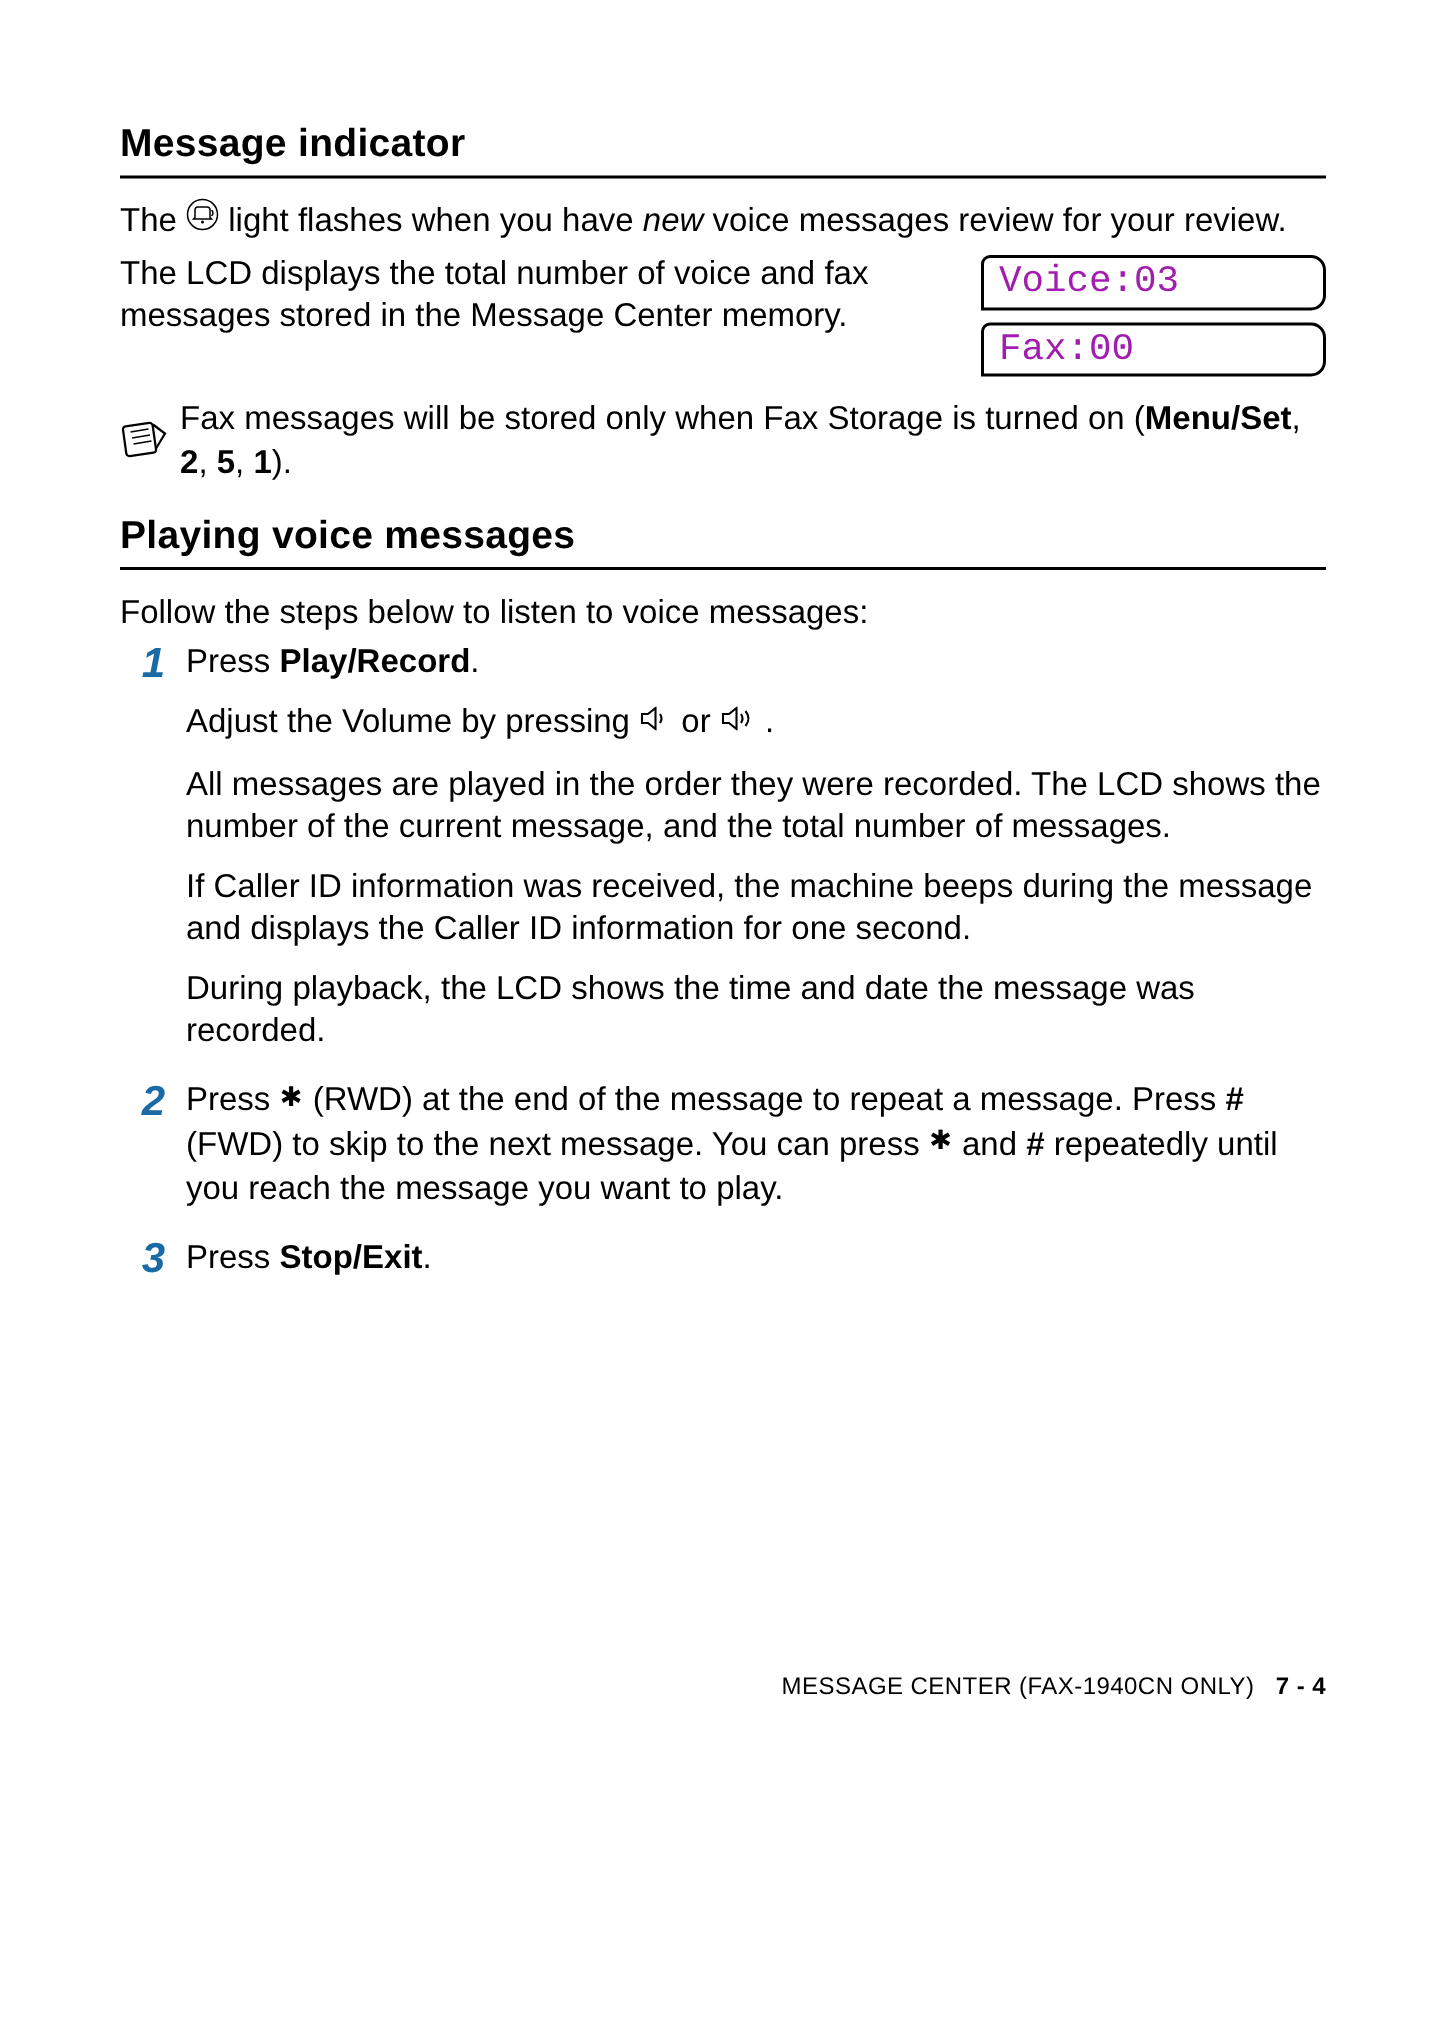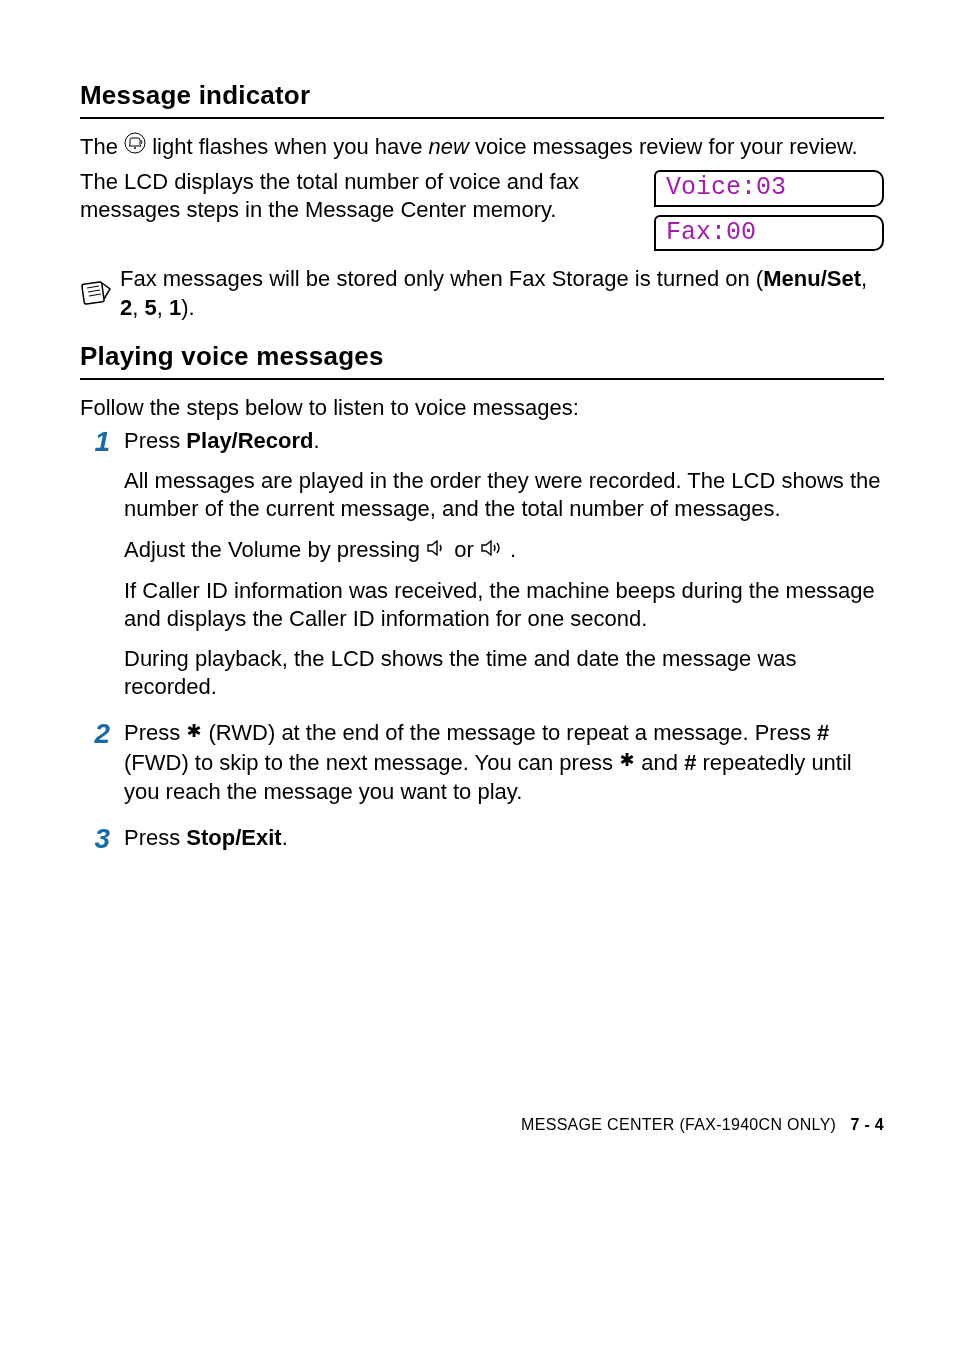--- a/index.html
+++ b/index.html
@@ -141,21 +141,21 @@
         <path d="M6 13 L6 8 Q6 6 8 6 L14 6 Q16 6 16 8 L16 13 L17 14 L5 14 Z" fill="none" stroke="#000" stroke-width="1"></path>
         <circle cx="11" cy="16" r="1" fill="#000"></circle>
         <path d="M17 8 Q19 10 17 12" fill="none" stroke="#000" stroke-width="1"></path>
       </svg>
     </span>
     <span> light flashes when you have </span><span class="ital">new</span><span> voice messages review for your review.</span>
   </p>
 
   <div class="row-with-lcds">
     <div class="left">
-      <p class="body-text">The LCD displays the total number of voice and fax messages steps in the Message Center memory.</p>
+      <p class="body-text">The LCD displays the total number of voice and fax messages stored in the Message Center memory.</p>
     </div>
     <div class="lcds">
       <div class="lcd2">Voice:03</div>
       <div class="lcd2">Fax:00</div>
     </div>
   </div>
 
   <div class="note-row">
     <div class="note-icon">
       <svg width="32" height="28" viewBox="0 0 32 28">
@@ -177,39 +177,39 @@
   <p class="body-text">Follow the steps below to listen to voice messages:</p>
 
   <div class="step-list">
 
     <div class="step">
       <div class="step-num">1</div>
       <div class="step-body">
         <p>
           <span>Press </span><span class="bold">Play/Record</span><span>.</span>
         </p>
-        <p>All messages are played in the order they were recorded. The LCD shows the number of the current message, and the total number of messages.</p>
         <p>
           <span>Adjust the Volume by pressing  </span>
           <span class="inline-icon">
             <svg width="22" height="16" viewBox="0 0 22 16">
               <path d="M2 5 L6 5 L11 1 L11 15 L6 11 L2 11 Z" fill="none" stroke="#000" stroke-width="1.4"></path>
               <path d="M14 5 Q16 8 14 11" fill="none" stroke="#000" stroke-width="1.4"></path>
             </svg>
           </span>
           <span>  or  </span>
           <span class="inline-icon">
             <svg width="24" height="16" viewBox="0 0 24 16">
               <path d="M2 5 L6 5 L11 1 L11 15 L6 11 L2 11 Z" fill="none" stroke="#000" stroke-width="1.4"></path>
               <path d="M14 5 Q16 8 14 11" fill="none" stroke="#000" stroke-width="1.4"></path>
               <path d="M17 3 Q21 8 17 13" fill="none" stroke="#000" stroke-width="1.4"></path>
             </svg>
           </span>
           <span> .</span>
         </p>
+        <p>All messages are played in the order they were recorded. The LCD shows the number of the current message, and the total number of messages.</p>
         <p>If Caller ID information was received, the machine beeps during the message and displays the Caller ID information for one second.</p>
         <p>During playback, the LCD shows the time and date the message was recorded.</p>
       </div>
     </div>
 
     <div class="step">
       <div class="step-num">2</div>
       <div class="step-body">
         <p>
           <span>Press </span><span class="inline-icon star">

